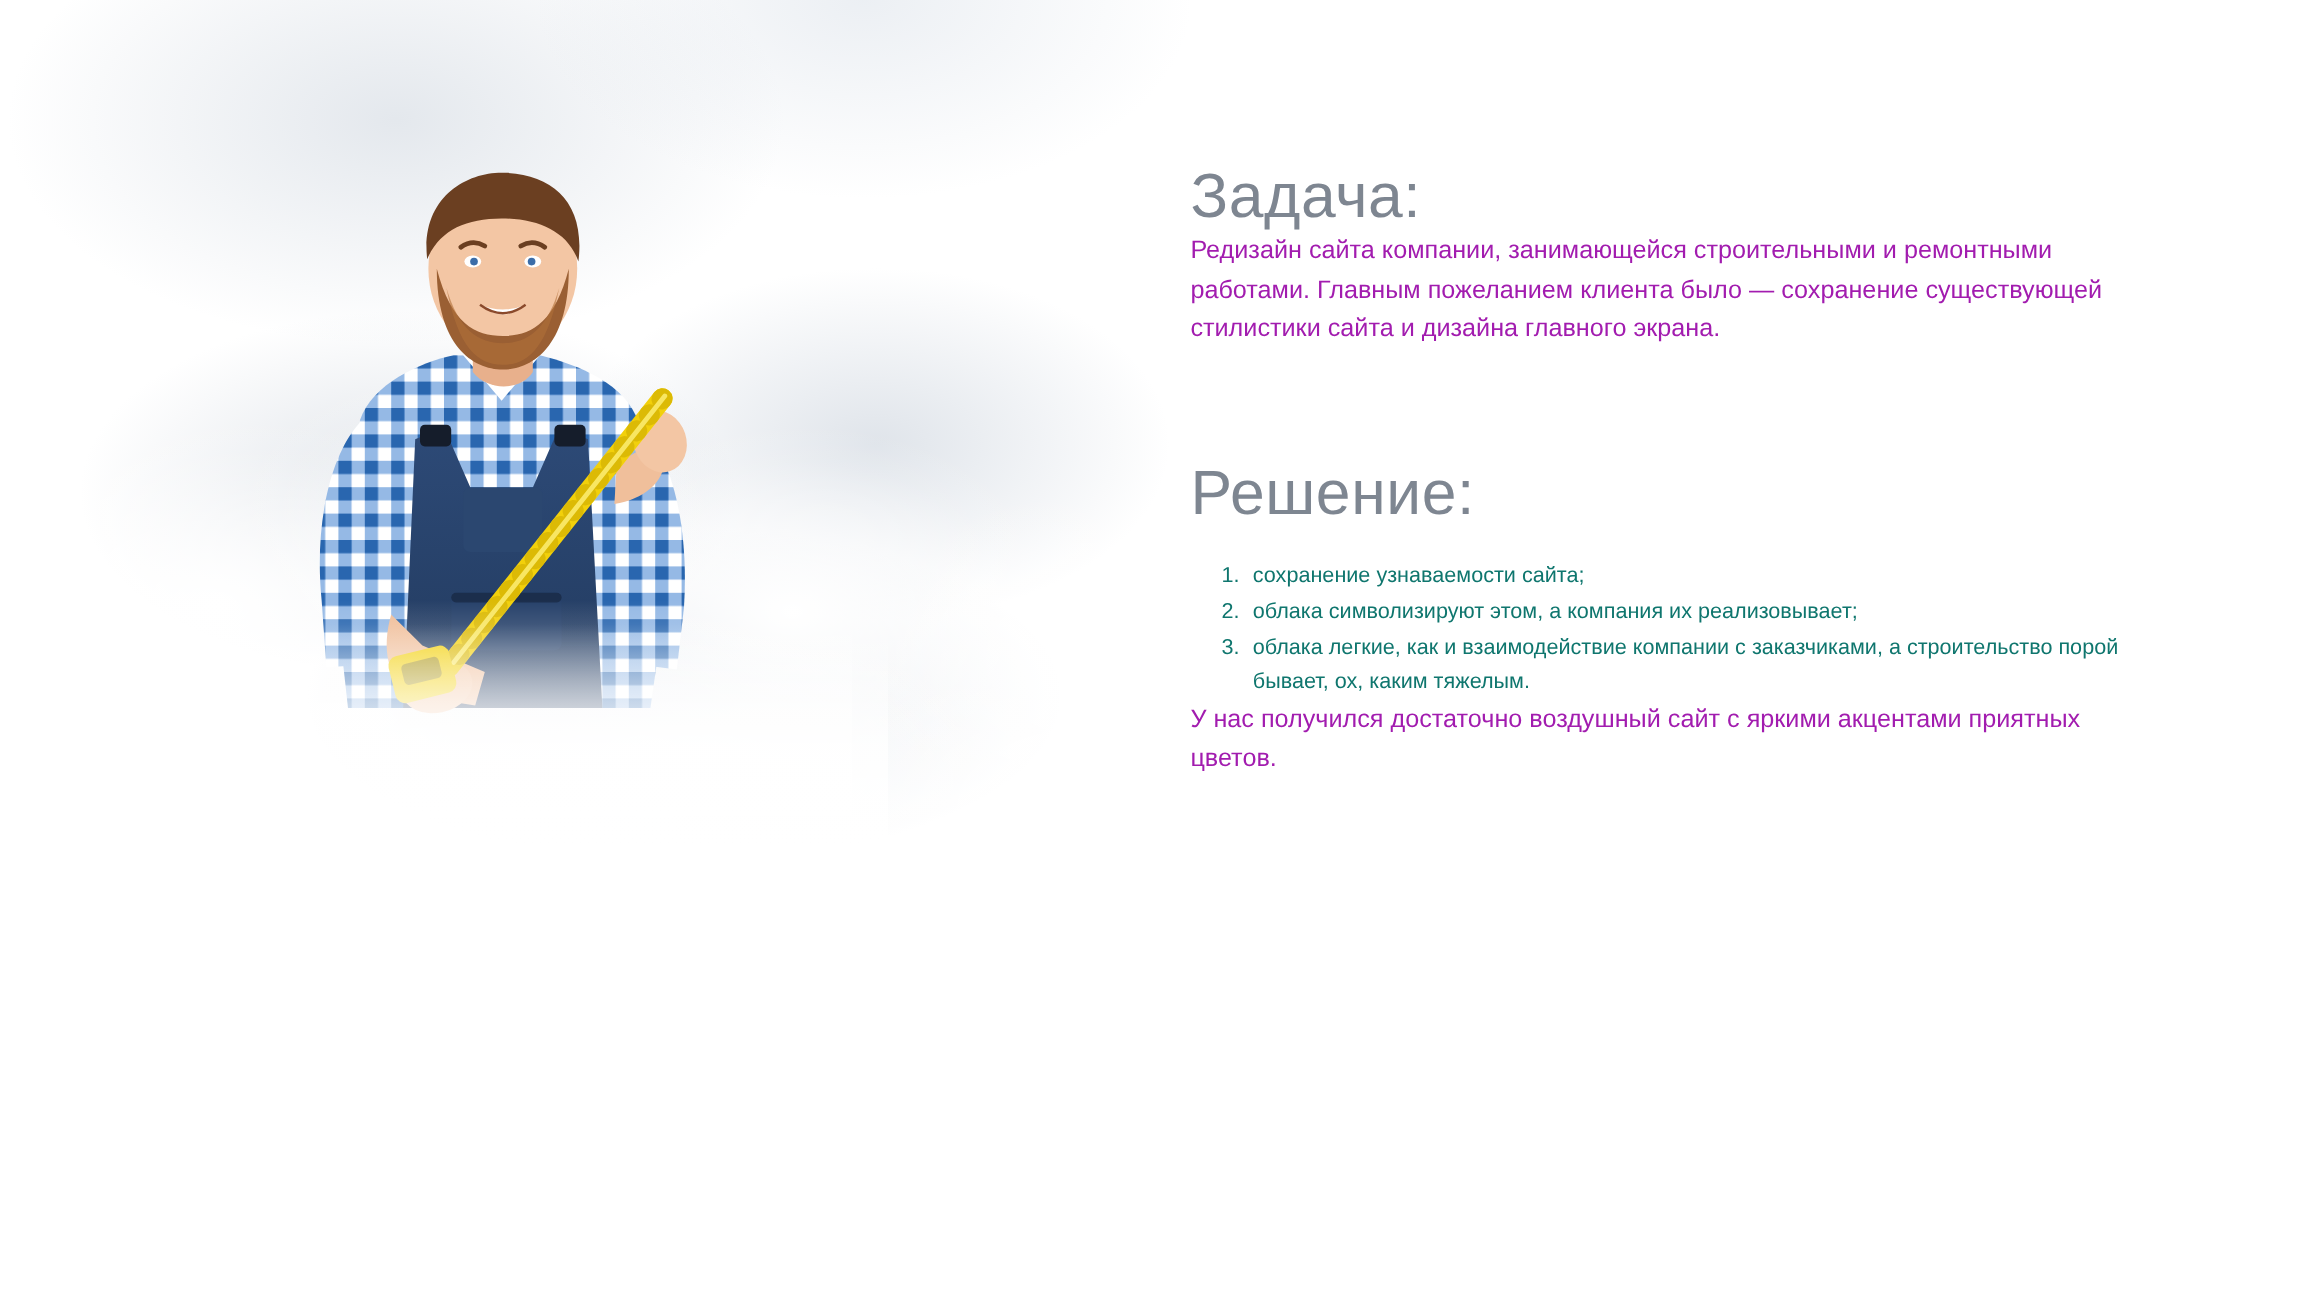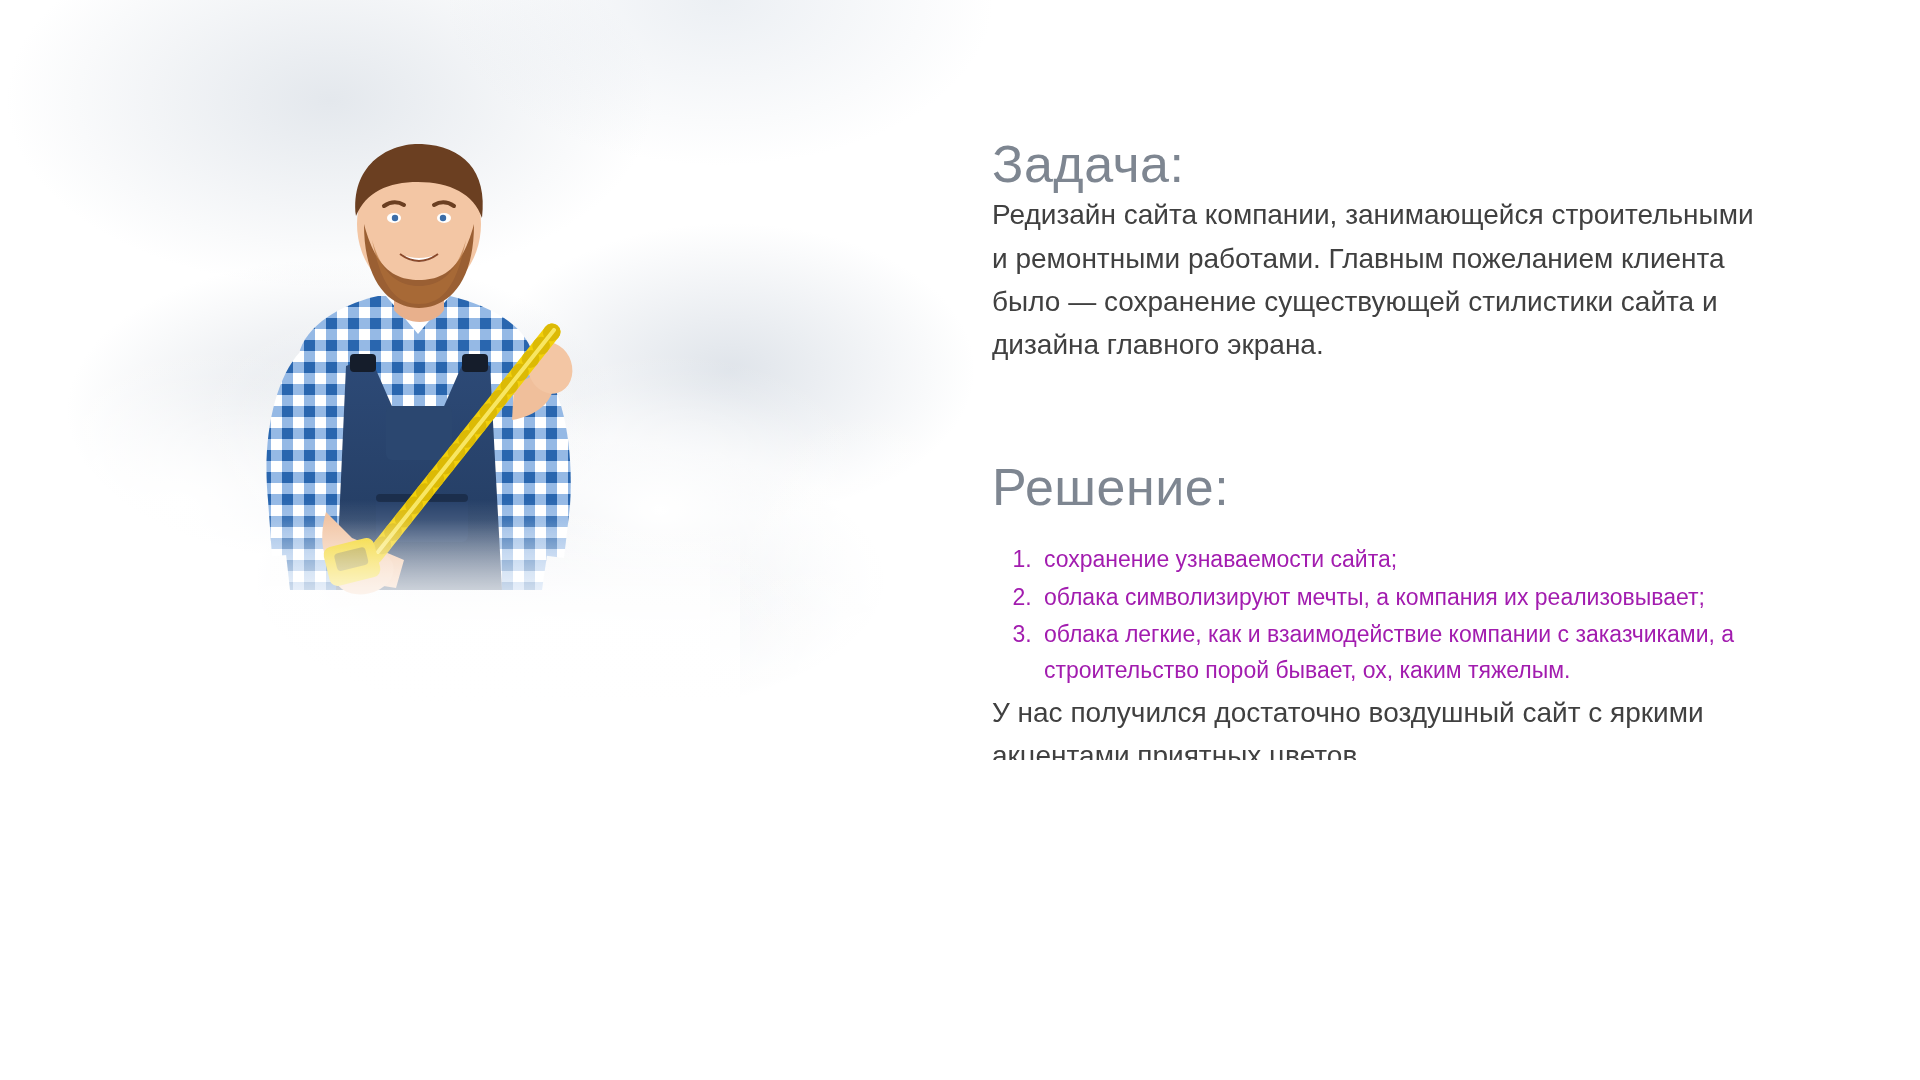--- a/index.html
+++ b/index.html
@@ -101,38 +101,38 @@
     font-size: 52px;
     line-height: 1.1;
     color: #7e8691;
     letter-spacing: 0.5px;
   }
 
   .section-task { margin-top: 16px; }
 
   p.para {
     margin: 0;
-    font-size: 28px;
+    font-size: 21px;
     line-height: 1.55;
-    color: #404040;
+    color: #a21caf;
     max-width: 770px;
   }
 
   .para-task { margin-top: 48px; }
 
   .section-solution { margin-top: 92px; }
 
   .para-solution { margin-top: 60px; }
 
   ol.benefits {
     margin: 26px 0 0 0;
     padding-left: 46px;
-    font-size: 23px;
+    font-size: 18px;
     line-height: 1.55;
-    color: #a21caf;
+    color: #0f766e;
     max-width: 740px;
   }
   ol.benefits li {
     margin-bottom: 2px;
     padding-left: 6px;
   }
 
   .para-outro { margin-top: 38px; }
 </style>
 </head>
@@ -244,21 +244,21 @@
     <div class="section-task">
       <h1 class="title">Задача:</h1>
       <p class="para para-task">Редизайн сайта компании, занимающейся строительными и ремонтными работами. Главным пожеланием клиента было — сохранение существующей стилистики сайта и дизайна главного экрана.</p>
     </div>
 
     <div class="section-solution">
       <h1 class="title">Решение:</h1>
 
       <ol class="benefits">
         <li>сохранение узнаваемости сайта;</li>
-        <li>облака символизируют мечты, а компания их реализовывает;</li>
+        <li>облака символизируют этом, а компания их реализовывает;</li>
         <li>облака легкие, как и взаимодействие компании с заказчиками, а строительство порой бывает, ох, каким тяжелым.</li>
       </ol>
 
       <p class="para para-outro">У нас получился достаточно воздушный сайт с яркими акцентами приятных цветов.</p>
     </div>
 
   </div>
 </div>
 
 </body></html>

